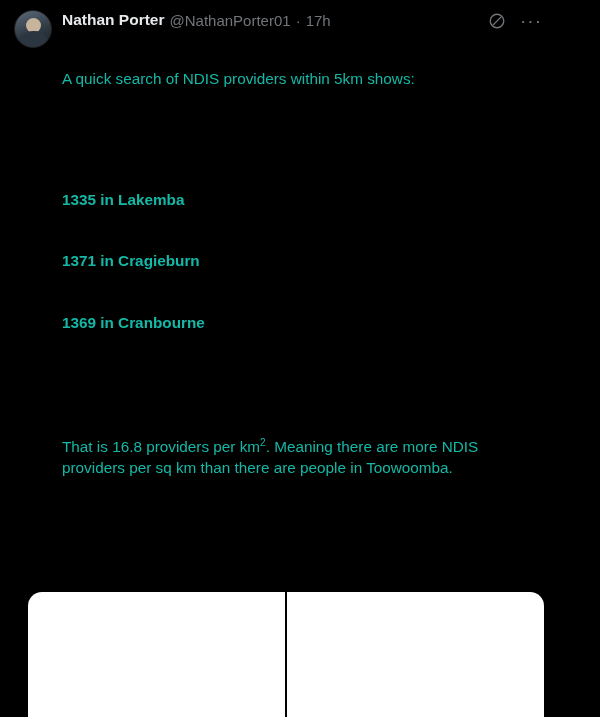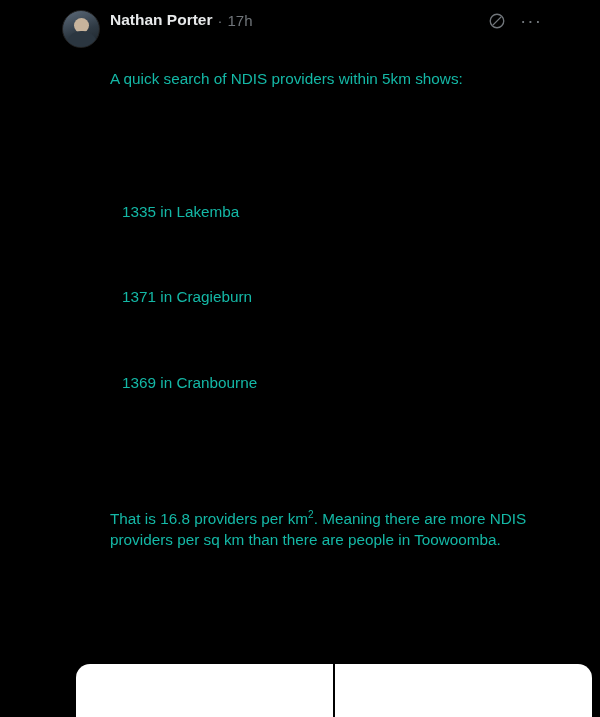--- a/index.html
+++ b/index.html
@@ -12,21 +12,20 @@
     overflow: hidden;
     font-family: "Liberation Sans", sans-serif;
     -webkit-font-smoothing: antialiased;
   }
   .page {
     position: relative;
     width: 556px;
     height: 717px;
     background: #000000;
     color: #e7e9ea;
-    padding-left: 48px;
   }
 
   
   .tweet {
     padding: 10px 14px 0 14px;
   }
   .tweet-head {
     display: flex;
     align-items: flex-start;
     gap: 10px;
@@ -99,21 +98,21 @@
   .tweet-body {
     font-size: 15.3px;
     line-height: 20.5px;
     color: #14b8a6;
     margin-top: -20px;
     padding-left: 48px;
     white-space: pre-wrap;
   }
   .tweet-body p { margin: 0 0 18px 0; }
   .tweet-body p.tight { margin-bottom: 0; }
-  .tweet-body .list-line { margin: 12px; }
+  .tweet-body .list-line { margin: 0; font-weight: bold; }
   .gap { height: 18px; }
   sup { font-size: 10px; vertical-align: super; }
 
   
   .media {
     margin: 14px 14px 0 14px;
     width: 516px;
     height: 290px;
     border-radius: 14px;
     overflow: hidden;
@@ -135,20 +134,21 @@
 </head>
 <body>
 
 <div class="page">
 
   <div class="tweet">
     <div class="tweet-head">
       <div class="avatar"></div>
       <div class="name-line">
         <span class="display-name">Nathan Porter</span>
+        <span class="handle">@NathanPorter01</span>
         <span class="dot">·</span>
         <span class="time">17h</span>
       </div>
       <div class="head-actions">
         <span class="icon-btn">
           <svg width="18" height="18" viewBox="0 0 24 24" fill="none" stroke="#71767b" stroke-width="1.8">
             <circle cx="12" cy="12" r="9"></circle>
             <line x1="6.5" y1="17.5" x2="17.5" y2="6.5"></line>
           </svg>
         </span>

